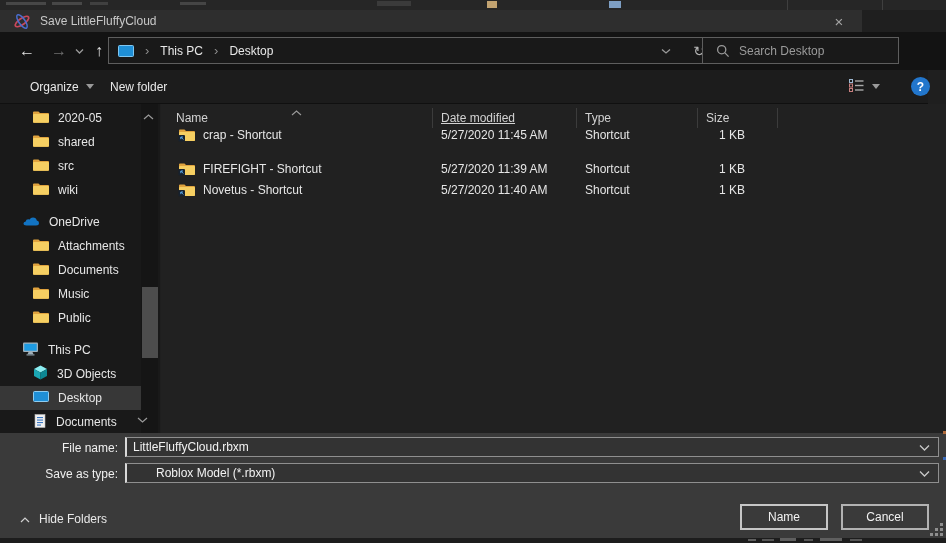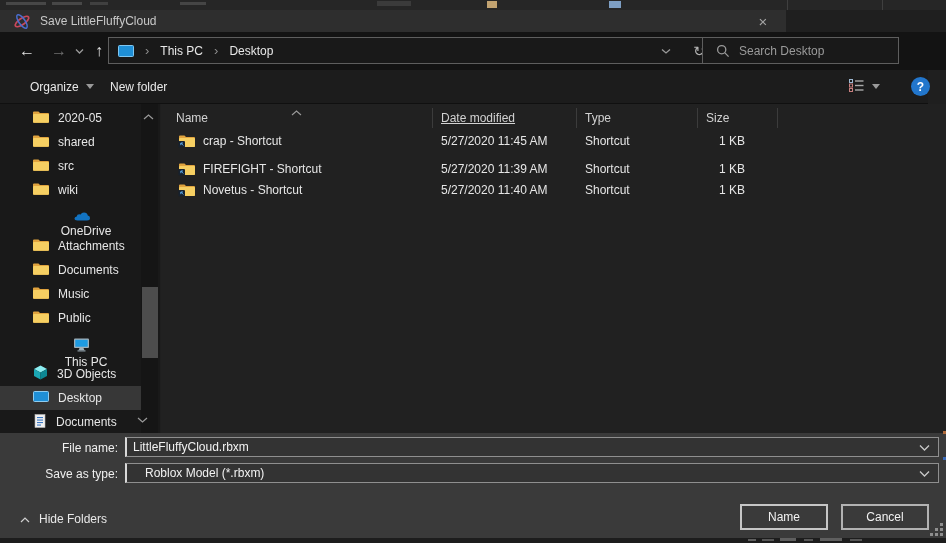--- a/index.html
+++ b/index.html
@@ -12,21 +12,21 @@
   .f1{left:6px;top:2px;width:40px;height:3px;background:#474747;}
   .f2{left:52px;top:2px;width:30px;height:3px;background:#474747;}
   .f3{left:90px;top:2px;width:18px;height:3px;background:#404040;}
   .f4{left:180px;top:2px;width:26px;height:3px;background:#454545;}
   .f5{left:377px;top:1px;width:34px;height:5px;background:#3b3b3b;}
   .f6{left:487px;top:1px;width:10px;height:7px;background:#c2a371;}
   .f7{left:609px;top:1px;width:12px;height:7px;background:#7e9fc4;}
   .f8{left:787px;top:0;width:1px;height:10px;background:#3f3f3f;}
   .f9{left:882px;top:0;width:1px;height:10px;background:#3f3f3f;}
   
-  .titlebar{position:absolute;left:0;top:10px;width:786px;height:22px;background:#2e2e2e;
+  .titlebar{position:absolute;left:0;top:10px;width:862px;height:22px;background:#2e2e2e;
             display:flex;align-items:center;}
   .app-icon{margin-left:13px;display:flex;}
   .win-title{margin-left:9px;color:#c9c9c9;}
   .close-btn{position:absolute;right:6px;top:0;width:34px;height:22px;display:flex;
              align-items:center;justify-content:center;color:#a5a5a5;font-size:15px;cursor:default;}
   
   .navbar{position:absolute;left:0;top:32px;width:946px;height:38px;background:#131313;}
   .nav-btn{position:absolute;top:0;height:38px;display:flex;align-items:center;
            justify-content:center;font-size:16px;color:#e0e0e0;}
   .nb-back{left:12px;width:30px;}
@@ -60,48 +60,48 @@
             font-weight:bold;font-size:12px;}
   
   .sidebar{position:absolute;left:0;top:104px;width:160px;height:329px;background:#191919;}
   .side-track{position:absolute;left:141px;top:0;width:17px;height:329px;background:#151515;}
   .side-thumb{position:absolute;left:142px;top:183px;width:16px;height:71px;background:#4d4d4d;}
   .scroll-up{position:absolute;left:143px;top:5px;}
   .scroll-down{position:absolute;left:137px;top:308px;}
   .side-list{position:absolute;left:0;top:2px;width:141px;}
   .side-item{height:24px;display:flex;align-items:center;}
   .side-item .lbl{margin-left:9px;white-space:nowrap;}
-  .ind1{padding-left:22px;flex-direction:column;}
+  .ind1{padding-left:22px;}
   .ind2{padding-left:33px;}
   .gap{height:8px;}
   .selected{background:#373737;}
   
   .filelist{position:absolute;left:161px;top:104px;width:785px;height:329px;background:#212121;}
   .hcell{position:absolute;top:7px;color:#d2d2d2;}
   .h-name{left:15px;}.h-date{left:280px;text-decoration:underline;}.h-type{left:424px;}.h-size{left:545px;}
   .hsep{position:absolute;top:4px;width:1px;height:20px;background:#3c3c3c;}
   .hs1{left:271px;}.hs2{left:415px;}.hs3{left:536px;}.hs4{left:616px;}
   .sort-caret{position:absolute;left:130px;top:1px;}
   .file-row{position:absolute;left:0;width:785px;height:21px;}
-  .r1{top:26px;}.r2{top:54px;}.r3{top:75px;}
+  .r1{top:20px;}.r2{top:54px;}.r3{top:75px;}
   .cell{position:absolute;top:0;height:21px;display:flex;align-items:center;color:#e6e6e6;}
   .c-icon{left:17px;}
   .c-name{left:42px;}
   .c-date{left:280px;}
   .c-type{left:424px;}
   .c-size{left:484px;width:100px;justify-content:flex-end;}
   
   .bottom-panel{position:absolute;left:0;top:433px;width:946px;height:105px;background:#3a3a3a;}
   .field-label{position:absolute;left:0;width:118px;text-align:right;color:#f0f0f0;}
   .fl1{top:8px;}.fl2{top:34px;}
   .combo{position:absolute;left:125px;width:814px;height:20px;background:#333333;
          border:1px solid #8f8f8f;border-left:2px solid #d9d9d9;box-sizing:border-box;
          display:flex;align-items:center;}
   .cb1{top:4px;}.cb2{top:30px;}
-  .combo-text{padding-left:18px;color:#f2f2f2;white-space:nowrap;}
+  .combo-text{padding-left:7px;color:#f2f2f2;white-space:nowrap;margin-left:22px;}
   .fn-input{flex:1;background:transparent;border:0;outline:none;color:#f2f2f2;font:inherit;
             padding-left:6px;min-width:0;}
   .combo-chev{position:absolute;right:8px;top:6px;display:flex;}
   .hide-folders{position:absolute;left:20px;top:79px;display:flex;align-items:flex-start;gap:9px;color:#e8e8e8;}
   .dlg-btn{position:absolute;top:71px;width:88px;height:26px;background:transparent;
            border:2px solid #c6c6c6;color:#f2f2f2;font:inherit;display:flex;
            align-items:center;justify-content:center;box-sizing:border-box;}
   .b-save{left:740px;}
   .b-cancel{left:841px;border-color:#b2b2b2;}
   

